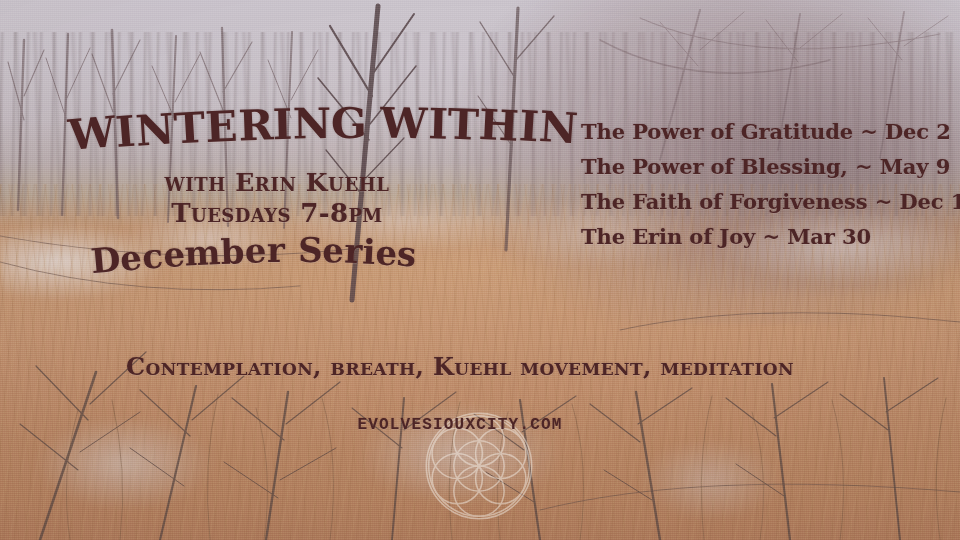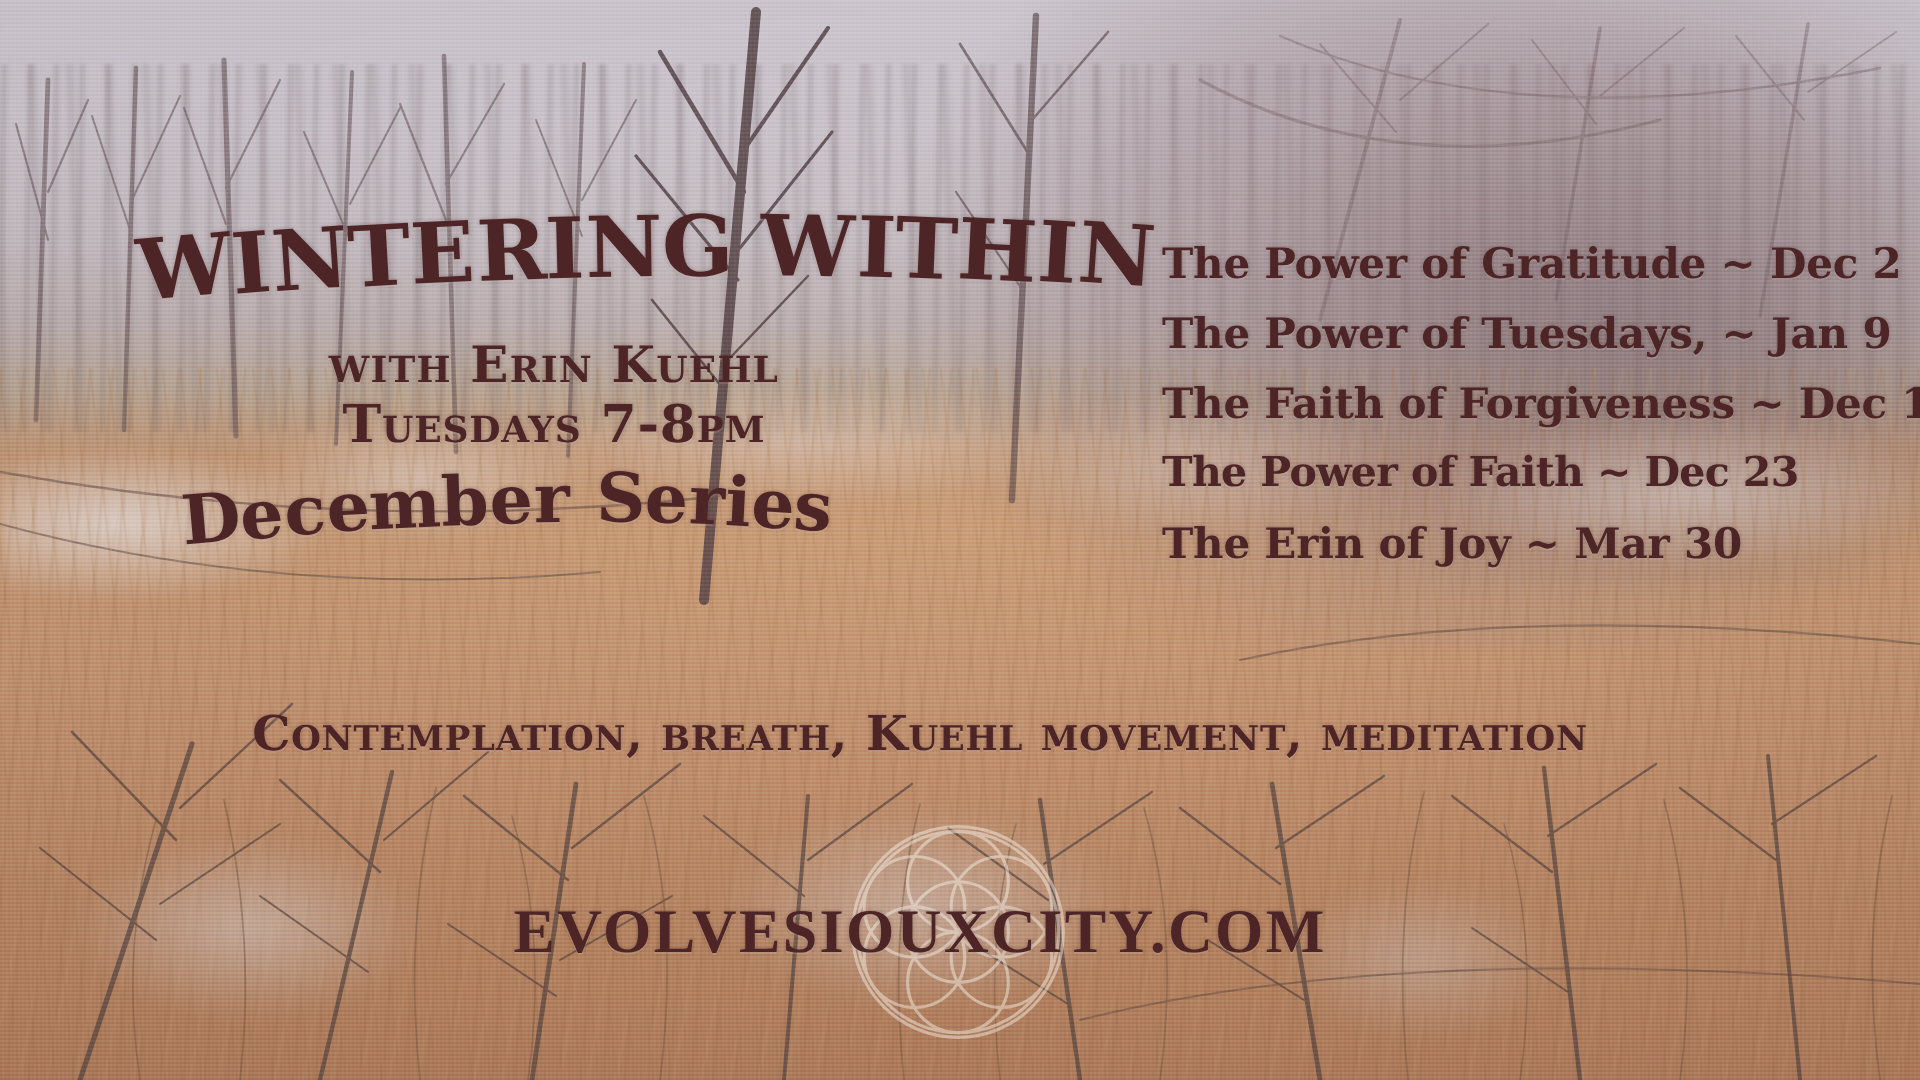--- a/index.html
+++ b/index.html
@@ -228,26 +228,26 @@
     font-weight: 700;
     font-variant: small-caps;
     font-size: 24px;
     letter-spacing: .4px;
     white-space: nowrap;
   }
 
   
   .url {
     position: absolute;
-    left: 0; top: 448px;
+    left: 0; top: 416px;
     width: 920px;
     text-align: center;
-    font-family: Liberation Serif, serif;
-    font-weight: 700;
-    font-size: 31px;
+    font-family: Liberation Mono, monospace;
+    font-weight: 700;
+    font-size: 16px;
     letter-spacing: 1.2px;
     white-space: nowrap;
   }
 </style>
 </head>
 <body>
 
 <div class="poster">
 
   <div class="photo">
@@ -399,23 +399,22 @@
 
     <div class="byline">
       <div class="line ink line-1">with Erin Kuehl</div>
       <div class="line ink line-2">Tuesdays 7-8pm</div>
     </div>
 
     <div class="series ink"><span class="ch" style="transform: translateY(0px) rotate(-5deg);">D</span><span class="ch" style="transform: translateY(-1.99px) rotate(-4.36deg);">e</span><span class="ch" style="transform: translateY(-3.89px) rotate(-3.71deg);">c</span><span class="ch" style="transform: translateY(-5.65px) rotate(-3.07deg);">e</span><span class="ch" style="transform: translateY(-7.19px) rotate(-2.43deg);">m</span><span class="ch" style="transform: translateY(-8.45px) rotate(-1.79deg);">b</span><span class="ch" style="transform: translateY(-9.4px) rotate(-1.14deg);">e</span><span class="ch" style="transform: translateY(-10px) rotate(-0.5deg);">r</span><span class="sp">&nbsp;</span><span class="ch" style="transform: translateY(-10.16px) rotate(0.79deg);">S</span><span class="ch" style="transform: translateY(-9.76px) rotate(1.43deg);">e</span><span class="ch" style="transform: translateY(-9.08px) rotate(2.07deg);">r</span><span class="ch" style="transform: translateY(-8.18px) rotate(2.71deg);">i</span><span class="ch" style="transform: translateY(-7.13px) rotate(3.36deg);">e</span><span class="ch" style="transform: translateY(-6px) rotate(4deg);">s</span></div>
 
     <div class="sessions">
         <div class="session ink s-0"><span>The Power of Gratitude</span><span> ~ </span><span>Dec 2</span></div>
-        <div class="session ink s-1"><span>The Power of Tuesdays,</span><span> ~ </span><span>Jan 9</span></div>
+        <div class="session ink s-1"><span>The Power of Blessing,</span><span> ~ </span><span>May 9</span></div>
         <div class="session ink s-2"><span>The Faith of Forgiveness</span><span> ~ </span><span>Dec 16</span></div>
-        <div class="session ink s-3"><span>The Power of Faith</span><span> ~ </span><span>Dec 23</span></div>
         <div class="session ink s-4"><span>The Erin of Joy</span><span> ~ </span><span>Mar 30</span></div>
       </div>
 
     <div class="tagline ink">Contemplation, breath, Kuehl movement, meditation</div>
 
     <div class="url ink">EVOLVESIOUXCITY.COM</div>
 
   </div>
 </div>
 

